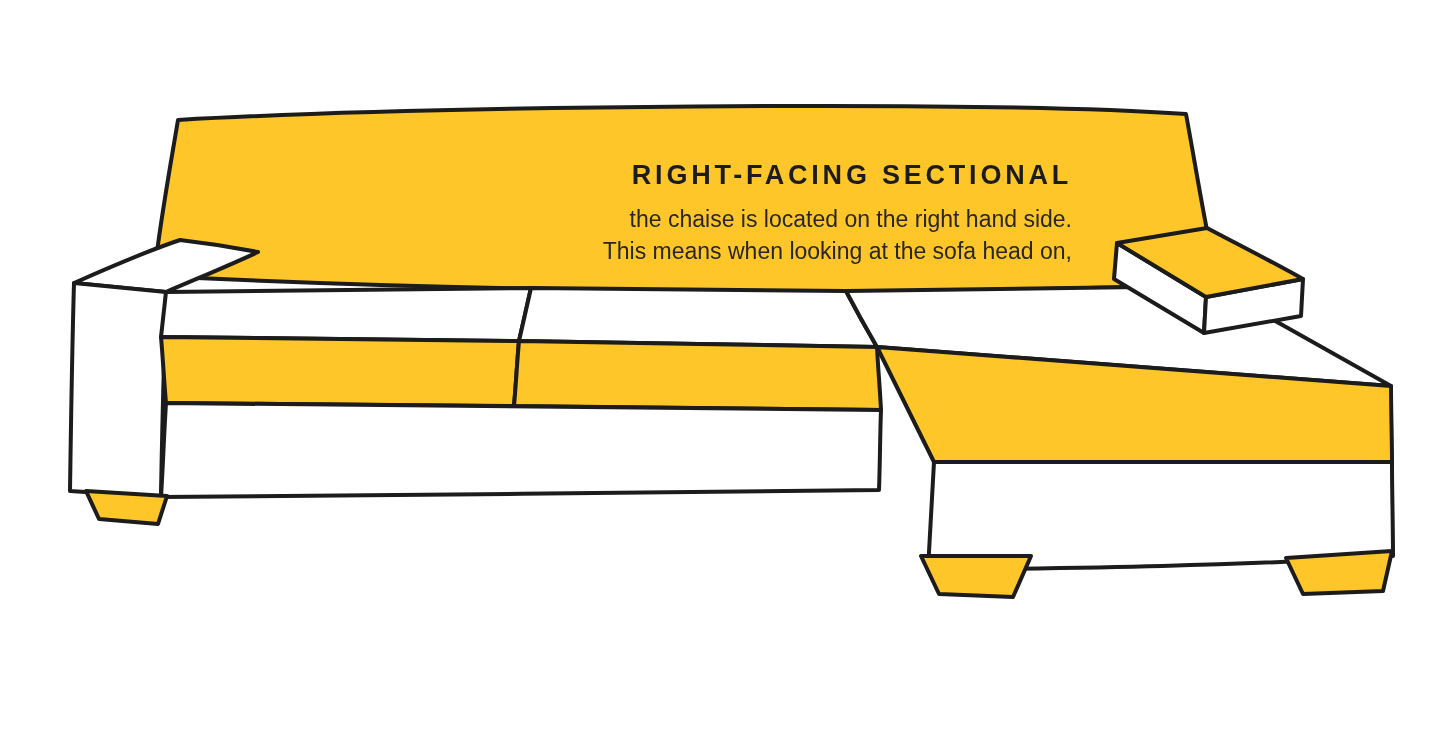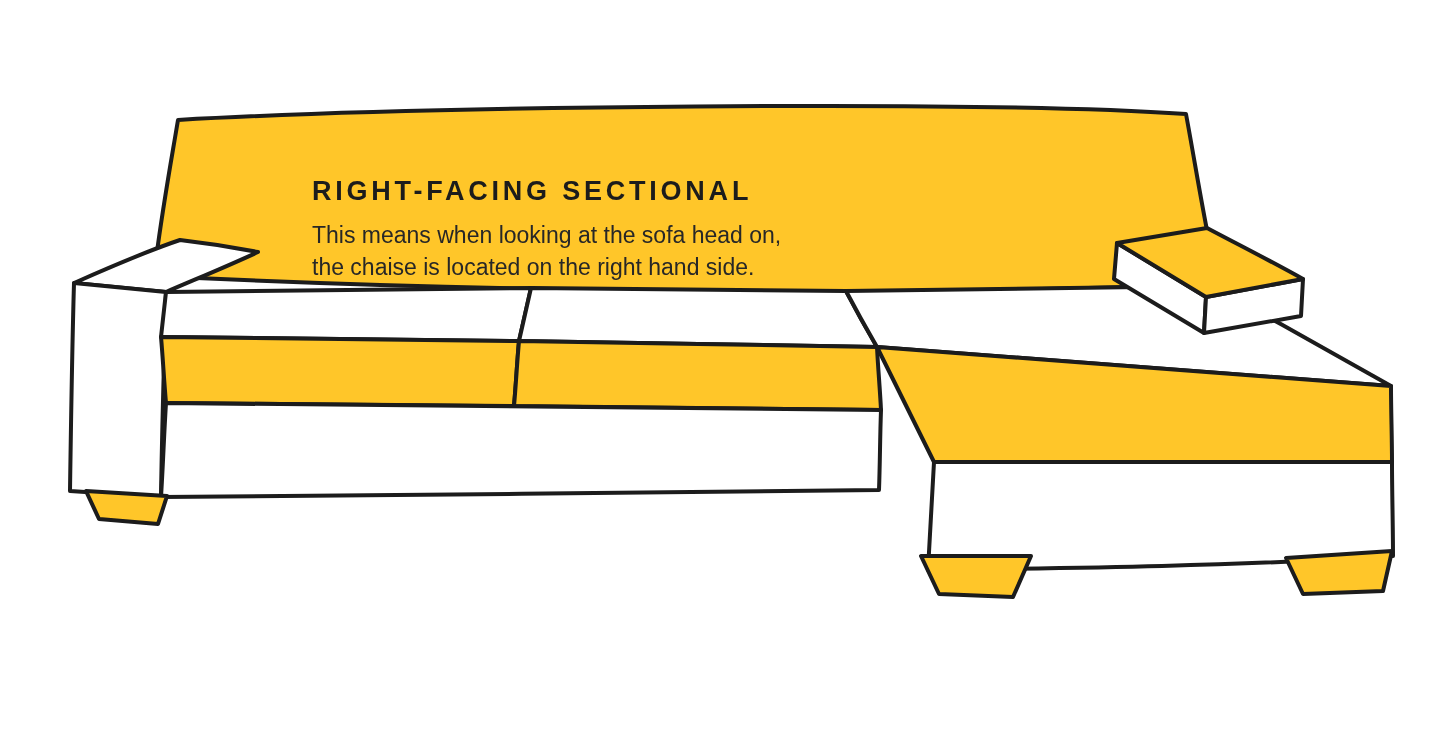--- a/index.html
+++ b/index.html
@@ -12,25 +12,25 @@
     font-family: "Liberation Sans", sans-serif;
   }
   .sofa-svg {
     position: absolute;
     top: 0; left: 0;
     width: 1445px;
     height: 750px;
   }
   .caption {
     position: absolute;
-    top: 176px;
+    top: 160px;
     left: 692px;
     transform: translateX(-50%);
     width: 760px;
-    text-align: left;
+    text-align: right;
     color: #1e1e1e;
     pointer-events: none;
   }
   .caption .title {
     font-size: 27px;
     font-weight: 800;
     letter-spacing: 0.14em;
     color: #1c1c1c;
     margin: 0 0 13px 0;
     white-space: nowrap;
@@ -76,17 +76,17 @@
       <path fill="#FFC629" d="M1117,243 C1147,238 1177,233 1207,228 C1239,245 1271,261 1303,279 L1206,297 Z"></path>
 
       <path fill="#FFC629" d="M86,491 L167,496 L158,524 L99,519 Z"></path>
       <path fill="#FFC629" d="M921,556 L1031,556 L1013,597 L939,594 Z"></path>
       <path fill="#FFC629" d="M1286,558 L1392,551 L1383,591 L1303,594 Z"></path>
     </g>
   </svg>
 
   <div class="caption">
     <div class="title">RIGHT-FACING SECTIONAL</div>
+    <p class="sub">the chaise is located on the right hand side.</p>
     <p class="sub">This means when looking at the sofa head on,</p>
-    <p class="sub">the chaise is located on the right hand side.</p>
   </div>
 
 </div>
 
 </body></html>

